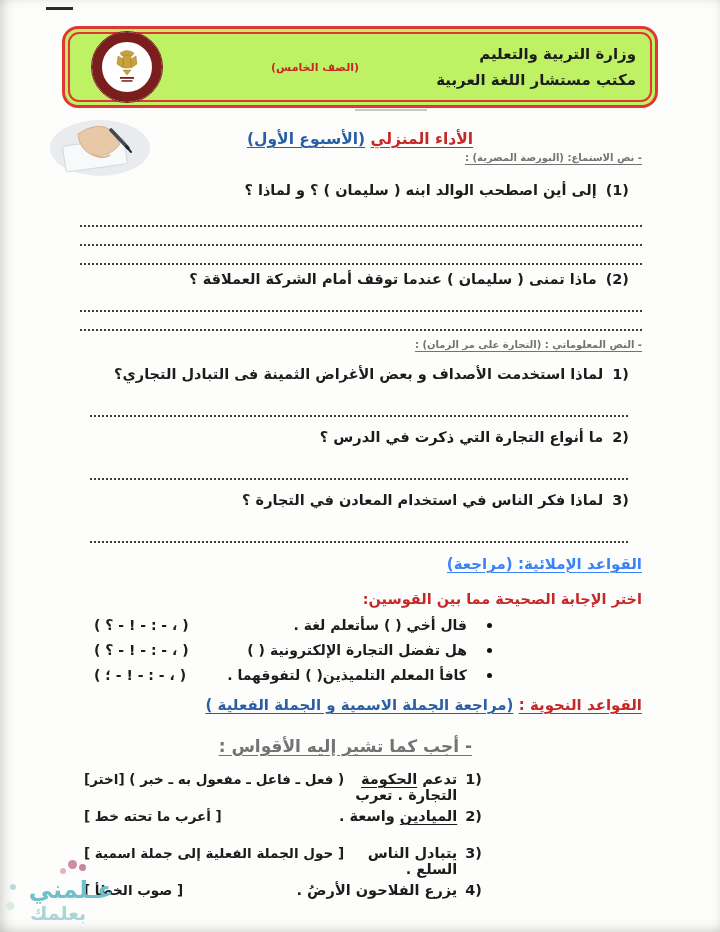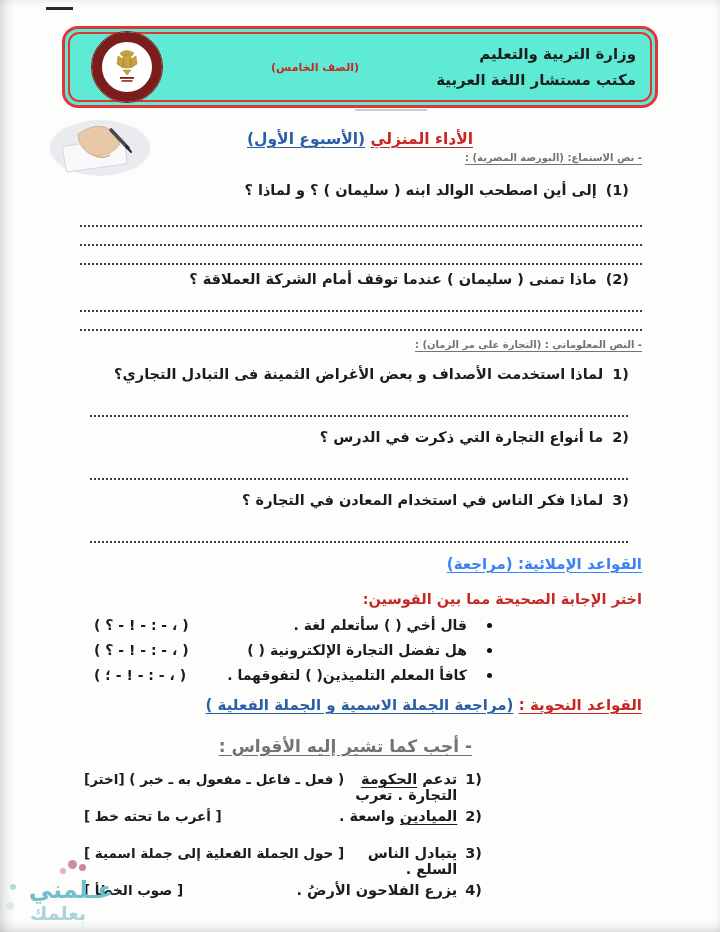--- a/index.html
+++ b/index.html
@@ -6,21 +6,21 @@
   body{width:720px;height:932px;background:#e9e9e7;font-family:"DejaVu Sans",sans-serif;}
   .sheet{position:relative;width:720px;height:932px;background:#fdfdfb;overflow:hidden;direction:rtl;
          box-shadow:inset 14px 0 16px -14px rgba(0,0,0,.25), inset -8px 0 12px -10px rgba(0,0,0,.12),
                     inset 0 -12px 14px -12px rgba(0,0,0,.22), inset 0 10px 10px -10px rgba(0,0,0,.10);}
 
   
   .artifact-topline{position:absolute;top:7px;left:46px;width:27px;height:3px;background:#2a2a2a;}
   .artifact-dash{position:absolute;top:109px;left:355px;width:72px;height:2px;background:#c9c9c6;}
 
   
-  .header-box{margin:26px 62px 0 62px;border:3px solid #e23535;border-radius:16px;padding:3px;background:#5eead4;}
+  .header-box{margin:26px 62px 0 62px;border:3px solid #e23535;border-radius:16px;padding:3px;background:#bef264;}
   .header-inner{border:2px solid #e23535;border-radius:11px;display:flex;align-items:center;padding:4px 14px;height:58px;}
   .ministry{font-size:15px;font-weight:700;color:#1c1c1c;line-height:26px;text-align:right;}
   .grade{flex:1;text-align:center;color:#c62828;font-weight:700;font-size:11px;padding-left:30px;}
   .sealwrap{width:80px;display:flex;justify-content:flex-start;}
 
   
   .hand-img{position:absolute;top:114px;left:48px;width:104px;height:64px;}
 
   
   .title-row{margin-top:22px;text-align:center;font-size:15.5px;font-weight:700;}

